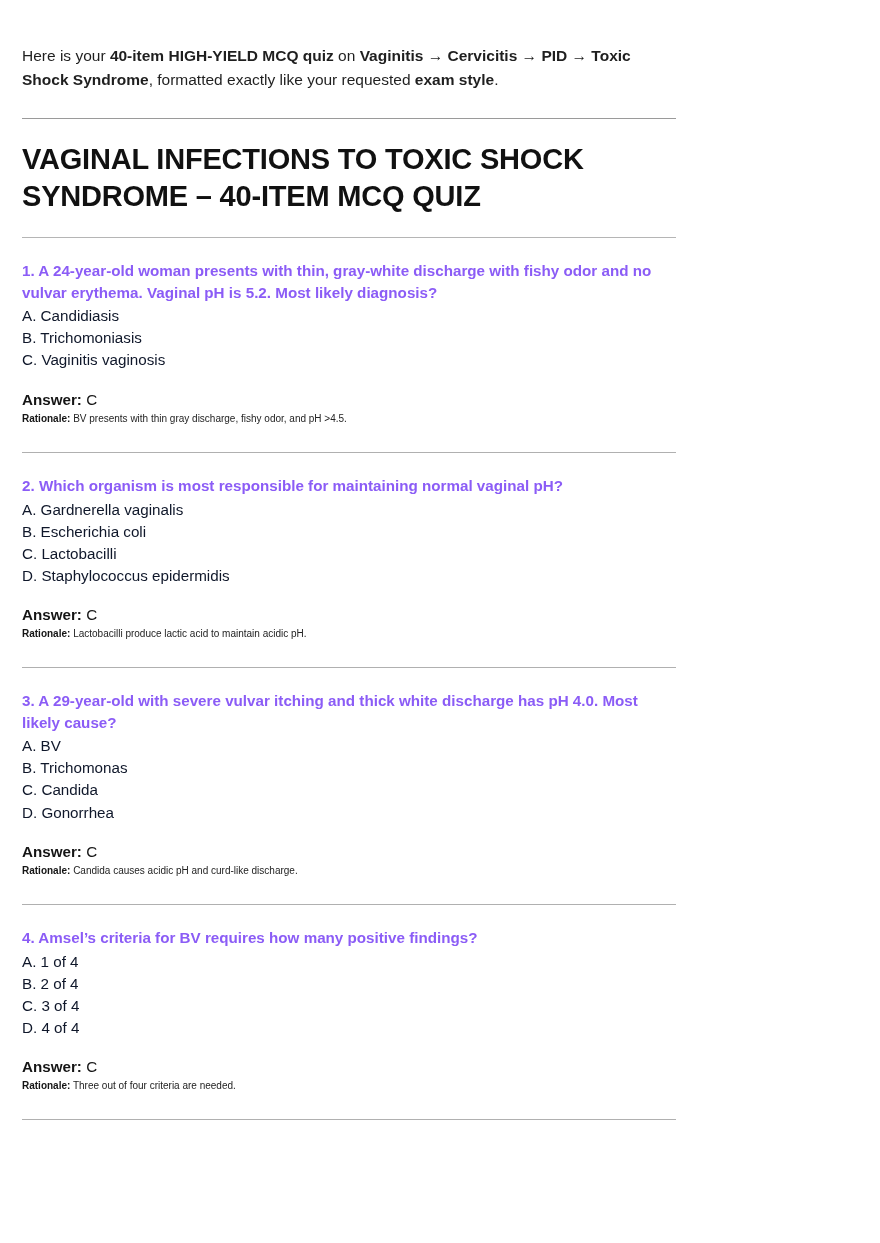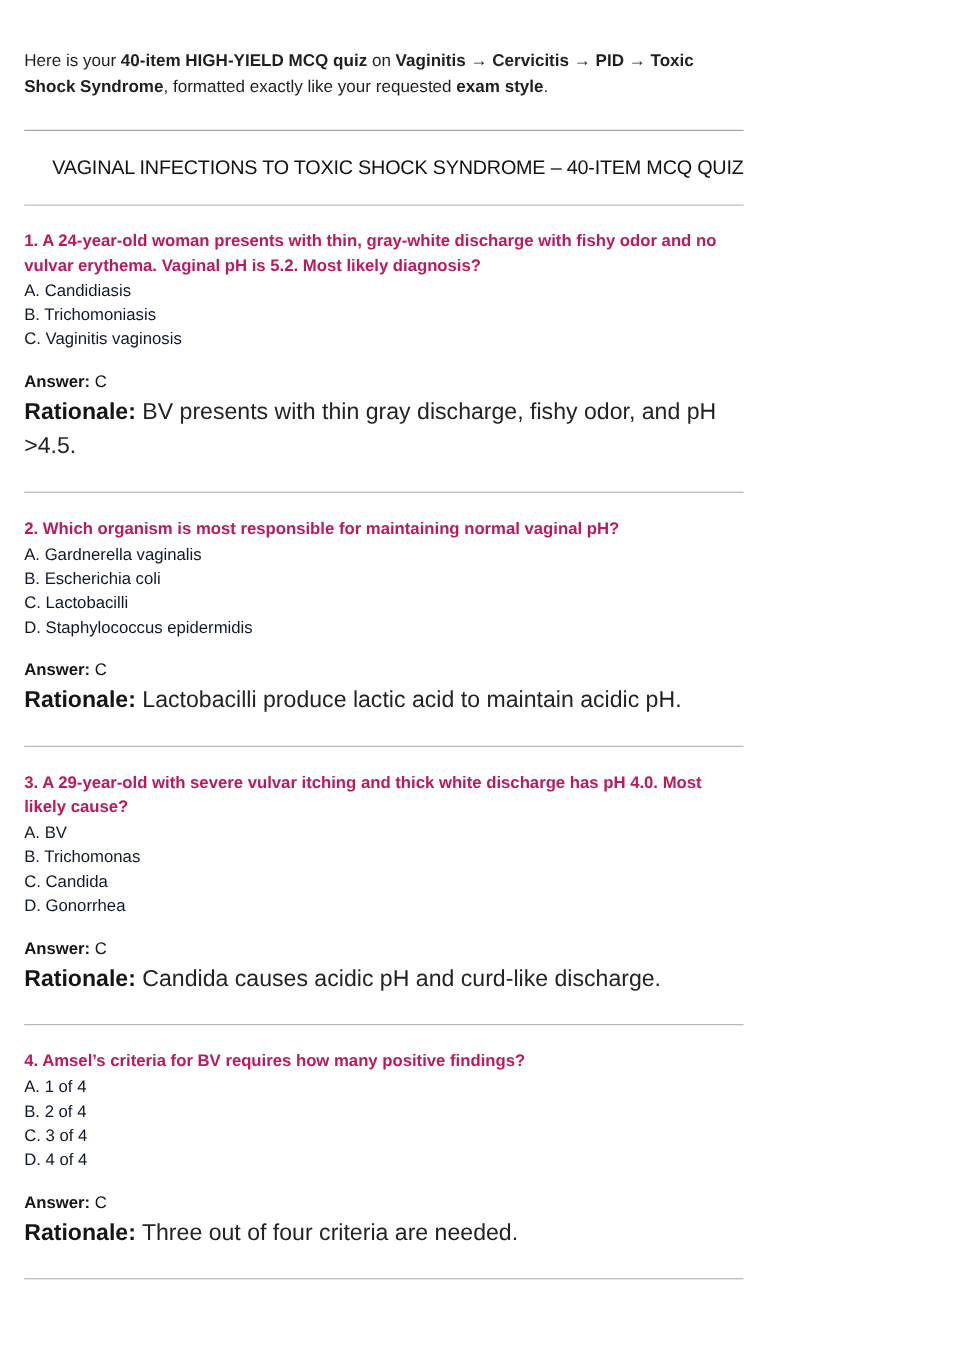--- a/index.html
+++ b/index.html
@@ -29,54 +29,53 @@
   .intro b { font-weight: 700; }
   hr.rule {
     border: none;
     border-top: 1px solid #9a9a9a;
     margin: 22px 0 22px 0;
   }
   hr.rule.light {
     border-top: 1px solid #b5b5b5;
   }
   h1.doc-title {
-    font-size: 18px;
+    font-size: 29px;
     line-height: 1.28;
-    font-weight: 400;
+    font-weight: 700;
     letter-spacing: -0.2px;
     margin: 0;
     color: #111;
-    text-align: right;
   }
   .qblock {
     margin: 0;
   }
   .qstem {
     font-size: 15.2px;
     font-weight: 700;
     line-height: 1.42;
     margin: 0 0 2px 0;
-    color: #be185d;
+    color: #8b5cf6;
     max-width: 830px;
   }
   .opt {
     font-size: 15.2px;
     line-height: 1.45;
     margin: 0;
     color: #0f172a;
   }
   .ansline {
     font-size: 15.2px;
     line-height: 1.45;
     margin: 17px 0 0 0;
     color: #151515;
   }
   .ansline .lbl { font-weight: 700; }
   .ratline {
-    font-size: 21px;
+    font-size: 10px;
     line-height: 1.45;
     margin: 1px 0 0 0;
     color: #232323;
   }
   .ratline .lbl { font-weight: 700; color: #151515; }
   .sep {
     border: none;
     border-top: 1px solid #b0b0b0;
     margin: 26px 0 22px 0;
   }

